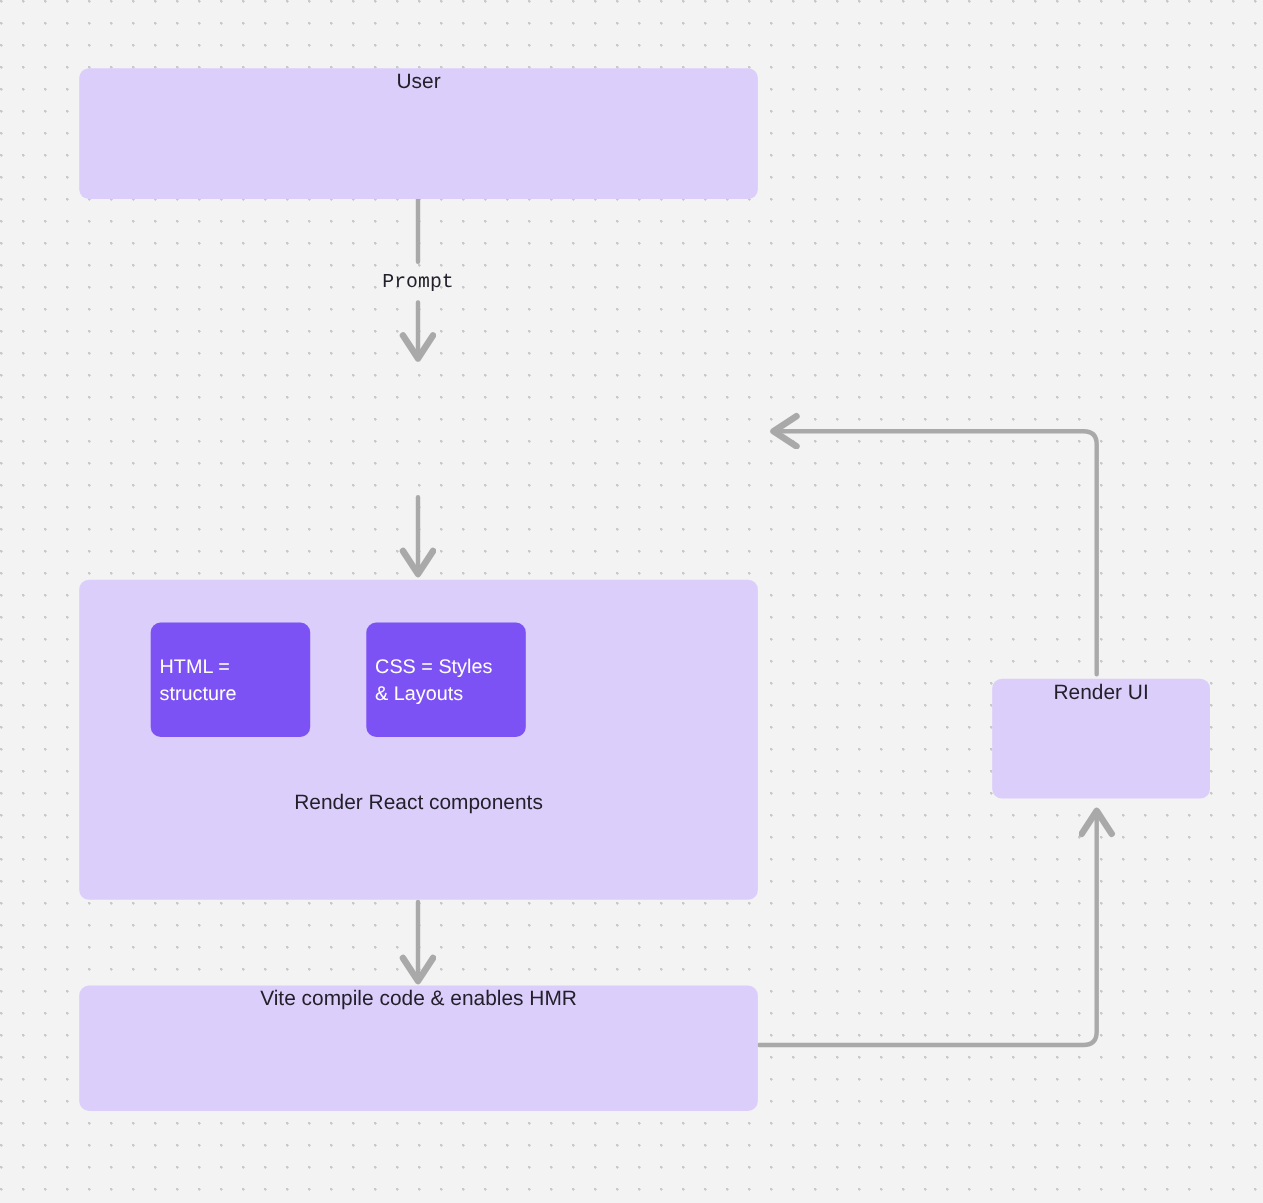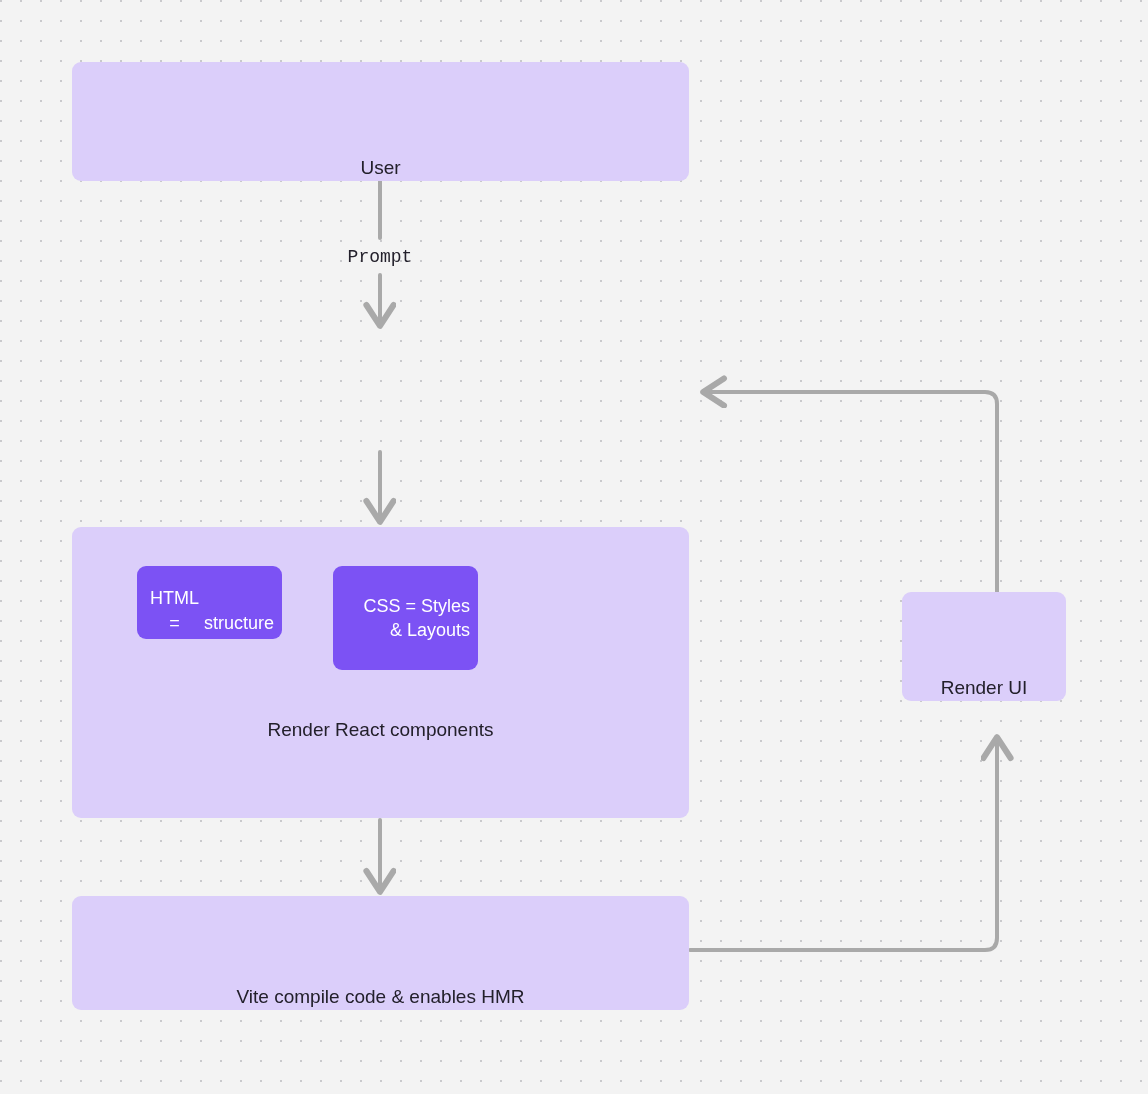--- a/index.html
+++ b/index.html
@@ -30,21 +30,21 @@
     left: 0;
     top: 0;
     width: 1148px;
     height: 1094px;
     pointer-events: none;
   }
   .node {
     position: absolute;
     box-sizing: border-box;
     display: flex;
-    align-items: flex-end;
+    align-items: flex-start;
     justify-content: center;
     text-align: center;
     line-height: 1.35;
   }
   .node-outer {
     background: #dbcefa;
     border-radius: 9px;
     color: #23202b;
     font-size: 19px;
   }
@@ -106,36 +106,36 @@
   </div>
 
   <div class="edge-label" style="left:330px; top:243px; width:100px; height:28px;font-family:Liberation Mono, monospace;">
     <span>Prompt</span>
   </div>
 
 
   <div class="node node-outer" style="left:72px; top:527px; width:617px; height:291px; display:block;">
   </div>
 
-  <div class="node node-inner" style="left:137px; top:566px; width:145px; height:73px; ">
+  <div class="node node-inner" style="left:137px; top:566px; width:145px; height:104px; flex-direction:column;">
     <span>HTML =</span>
     <span>structure</span>
   </div>
 
   <div class="node node-inner" style="left:307px; top:566px; width:145px; height:104px; flex-direction:column;margin-left:26px;">
     <span>CSS = Styles</span>
     <span>&amp; Layouts</span>
   </div>
 
 
   <div class="group-label" style="left:72px; top:715px; width:617px; height:30px;">
     <span>Render React components</span>
   </div>
 
   <div class="node node-outer" style="left:72px; top:896px; width:617px; height:114px;">
     <span>Vite compile code &amp; enables HMR</span>
   </div>
 
-  <div class="node node-outer" style="left:902px; top:592px; width:164px; height:109px;">
+  <div class="node node-outer" style="left:902px; top:617px; width:198px; height:109px;">
     <span>Render UI</span>
   </div>
 
 </div>
 
 </body></html>

